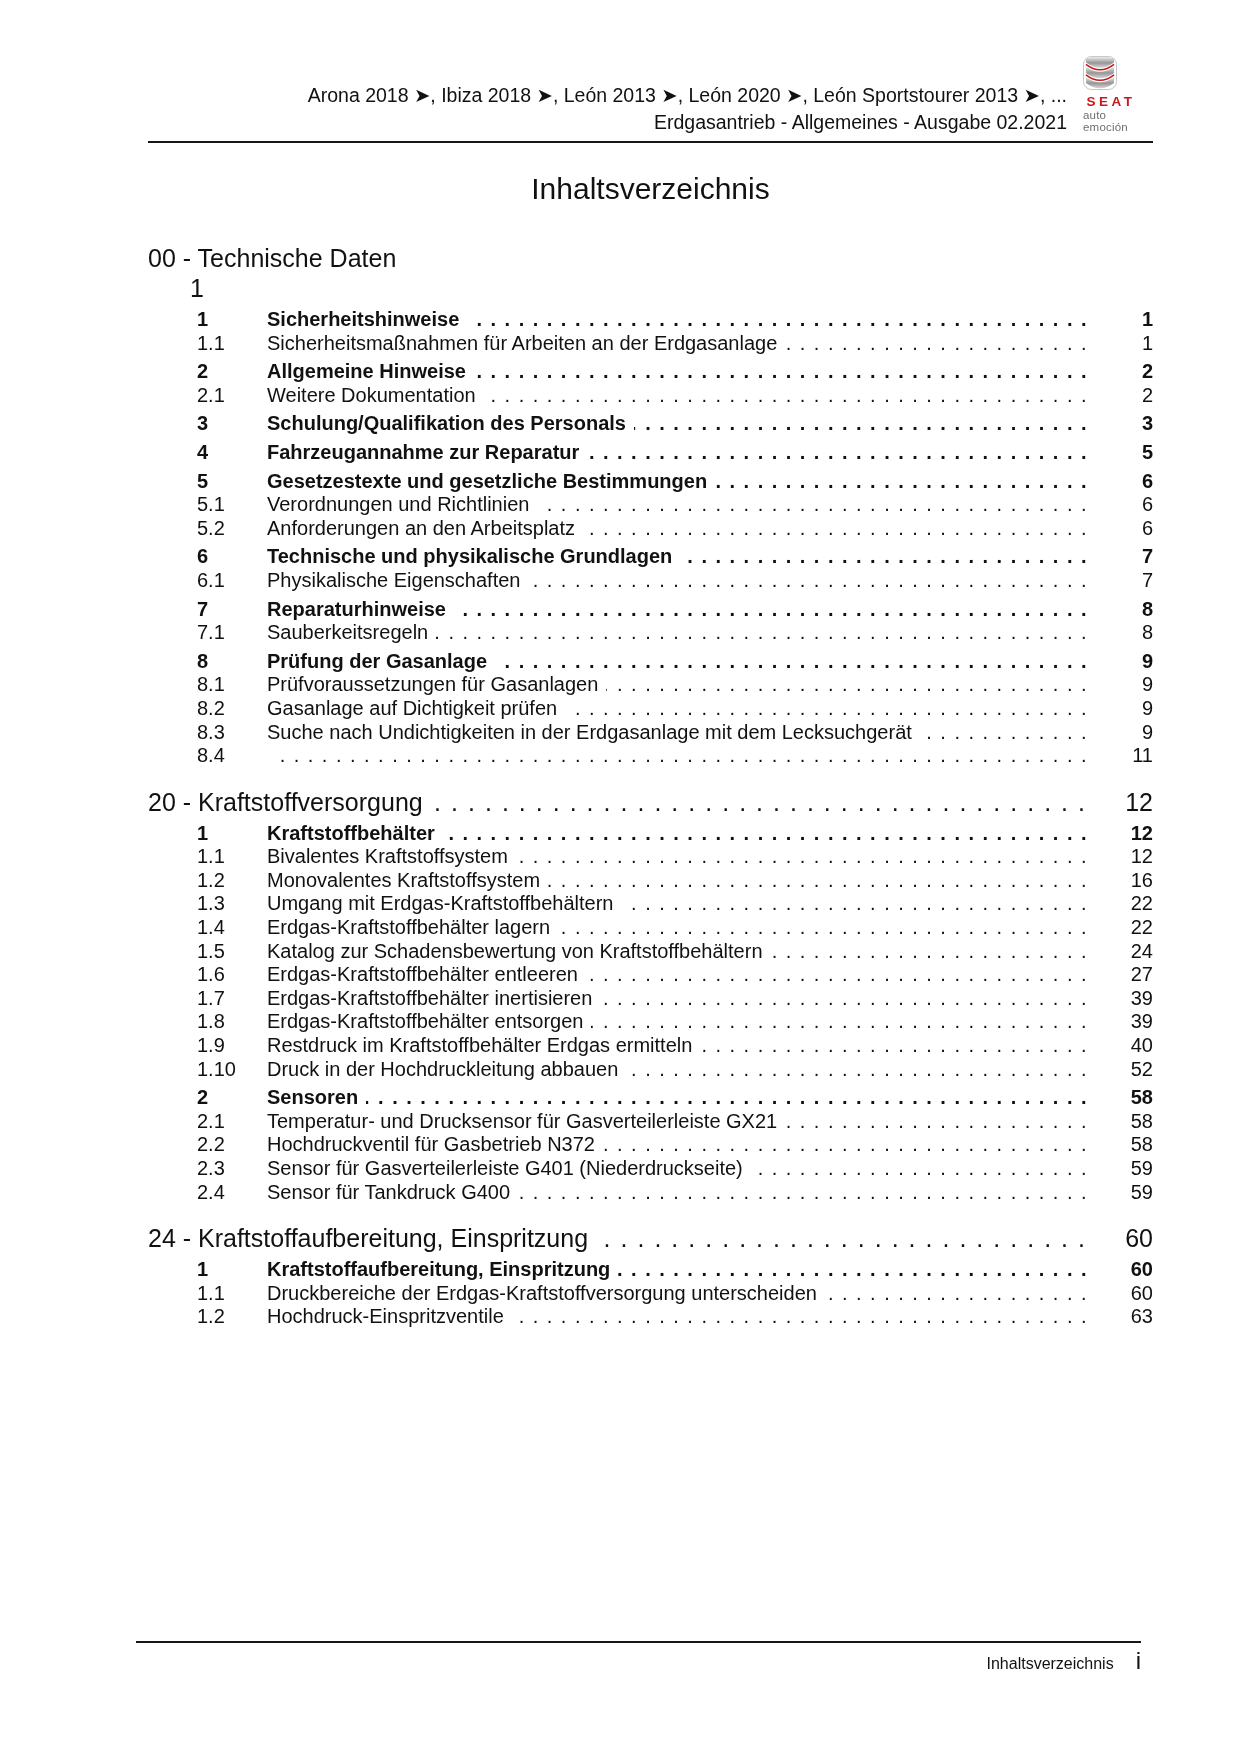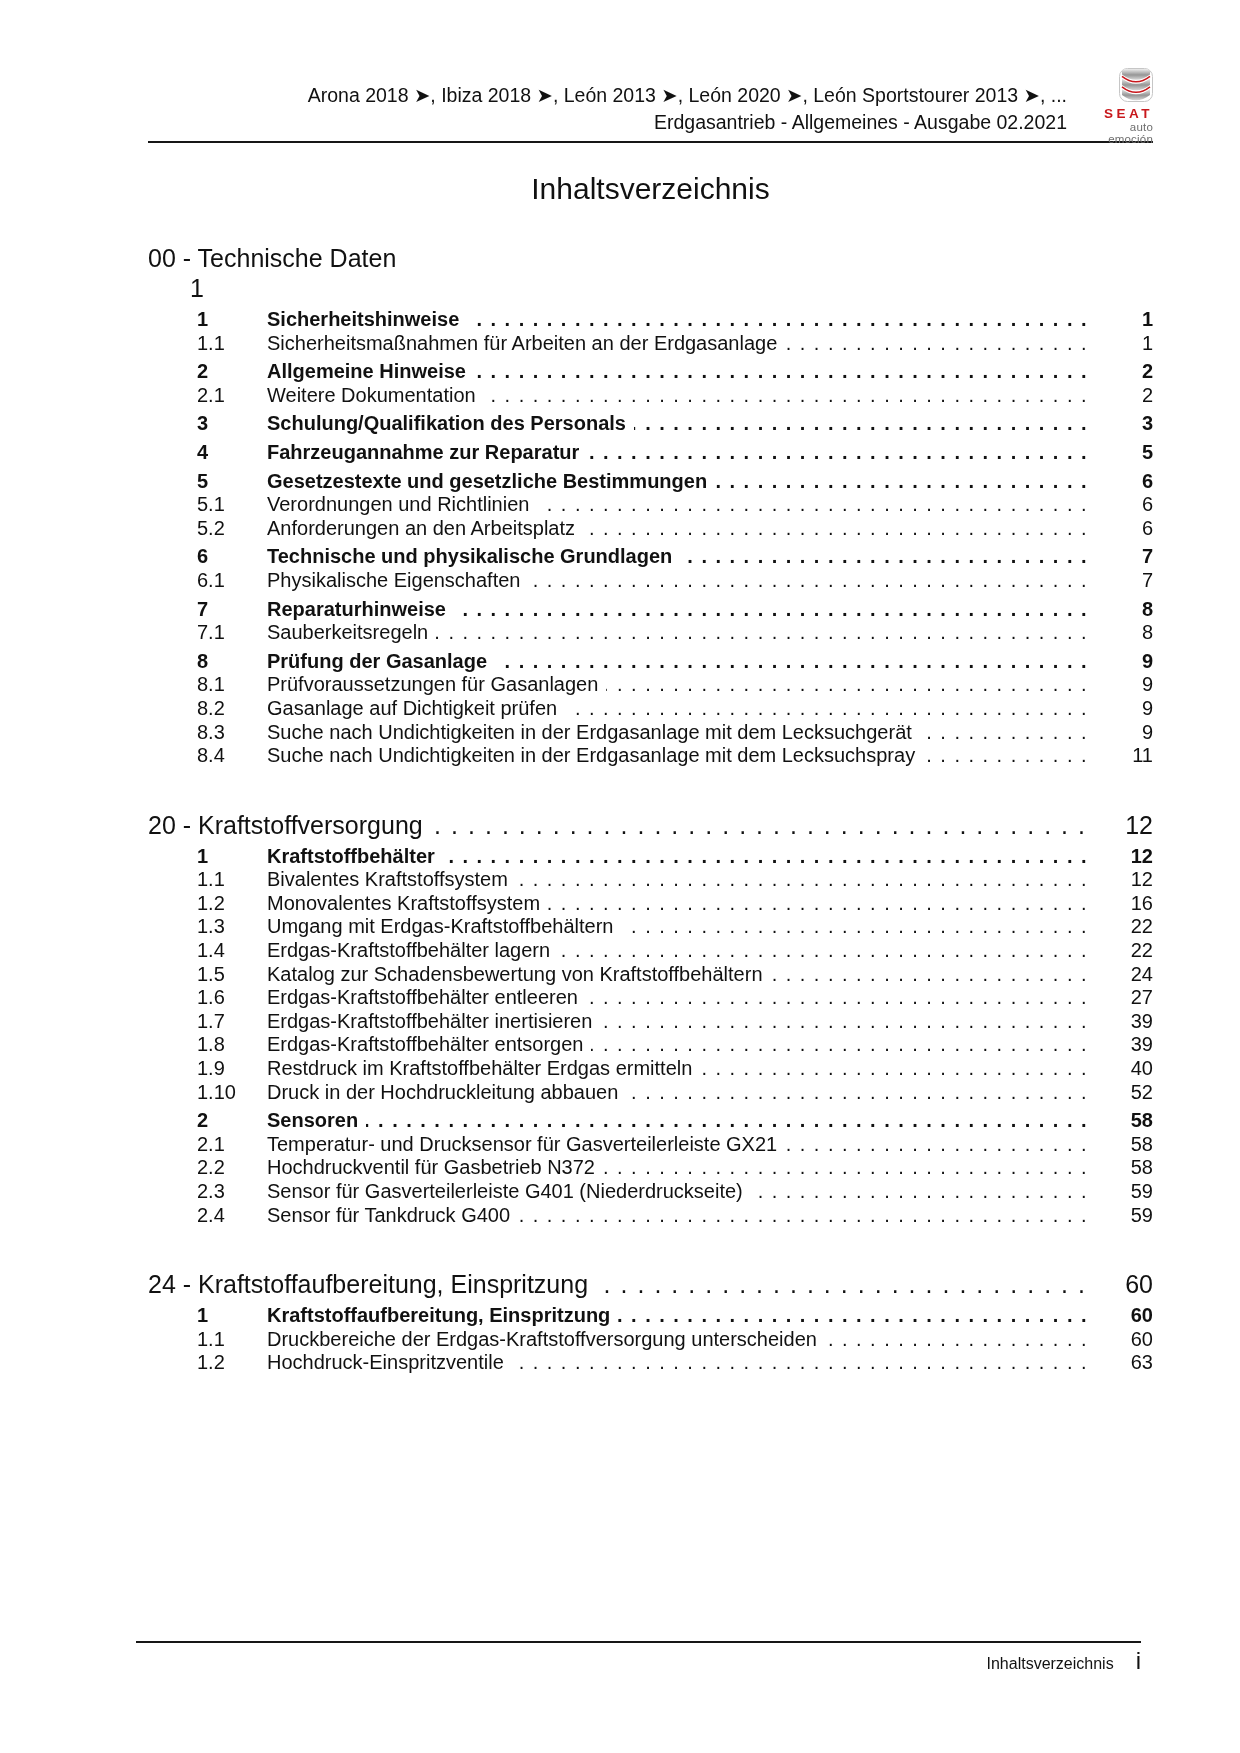--- a/index.html
+++ b/index.html
@@ -8,27 +8,27 @@
     width:1240px;height:1753px;
     background:#ffffff;
     font-family:"Liberation Sans","DejaVu Sans",sans-serif;
     color:#111111;
     overflow:hidden;
   }
   .frame{position:absolute;left:148px;top:0;width:1005px;}
   
   .hdr{position:relative;padding-top:82px;border-bottom:2px solid #161616;}
   .hdr-text{text-align:right;padding-right:86px;padding-bottom:5px;font-size:19.5px;line-height:27px;white-space:nowrap;}
-  .logo{position:absolute;right:0;top:68px;width:70px;text-align:right;}
+  .logo{position:absolute;right:0;top:56px;width:70px;text-align:left;}
   .logo .brand{font-weight:700;font-size:13.5px;line-height:14px;letter-spacing:3.5px;padding-left:3.5px;margin-top:1px;}
   .logo .tagline{font-size:11.5px;line-height:12px;letter-spacing:0.2px;}
   
   h1{margin:28px 0 37px 0;text-align:center;font-weight:400;font-size:30px;line-height:35px;}
   
-  .chapter-row{display:flex;font-size:25px;line-height:30px;margin-top:42px;margin-bottom:2px;}
+  .chapter-row{display:flex;font-size:25px;line-height:30px;margin-top:19px;margin-bottom:2px;}
   .chapter-row:first-child{margin-top:0;flex-direction:column;}
   .entry-row{display:flex;font-size:20px;line-height:23.6px;padding-left:49px;}
   .entry-row.bold{font-weight:700;margin-top:5px;}
   .num{flex:none;width:70px;}
   .ttl{flex:none;white-space:nowrap;}
   .leader{flex:1 1 auto;position:relative;overflow:hidden;margin-left:8px;}
   .leader span{position:absolute;top:0;right:2px;white-space:nowrap;letter-spacing:8.5px;}
   .chapter-row .leader span{letter-spacing:10px;}
   .pagenum{flex:none;width:56px;text-align:right;}
   
@@ -214,21 +214,20 @@
         <div class="entry-row">
           <span class="num">8.3</span>
           <span class="ttl">Suche nach Undichtigkeiten in der Erdgasanlage mit dem Lecksuchgerät</span>
           <div class="leader">
             <span>..........................................................................................................................................................................</span>
           </div>
           <span class="pagenum">9</span>
         </div>
         <div class="entry-row">
           <span class="num">8.4</span>
-          <span class="ttl">Suche nach Undichtigkeiten in der Erdgasanlage mit dem Lecksuchspray</span>
           <div class="leader">
             <span>..........................................................................................................................................................................</span>
           </div>
           <span class="pagenum">11</span>
         </div>
         <div class="chapter-row">
           <span class="ttl">20 - Kraftstoffversorgung</span>
           <div class="leader">
             <span>..........................................................................................................................................................................</span>
           </div>

